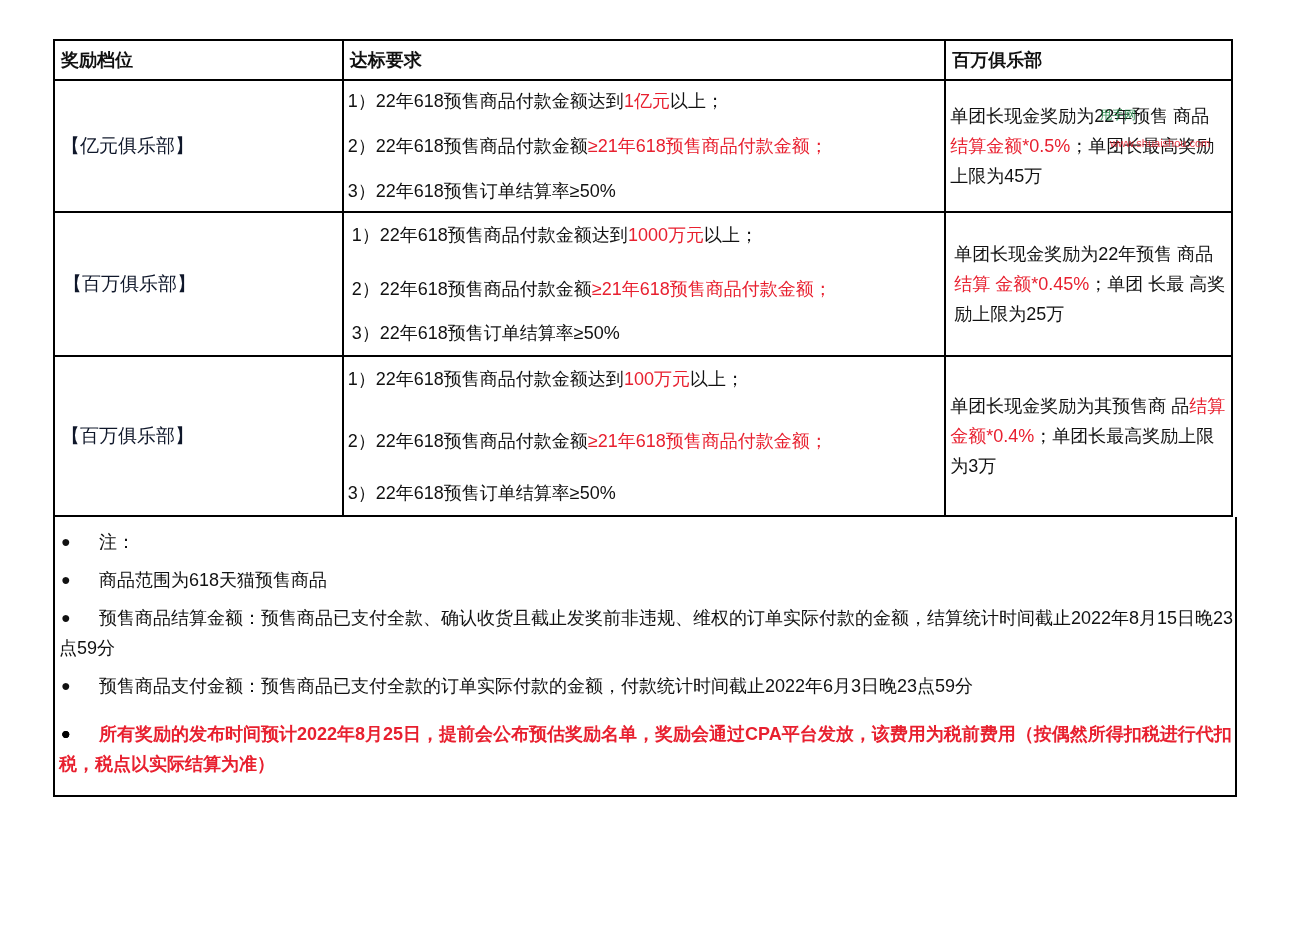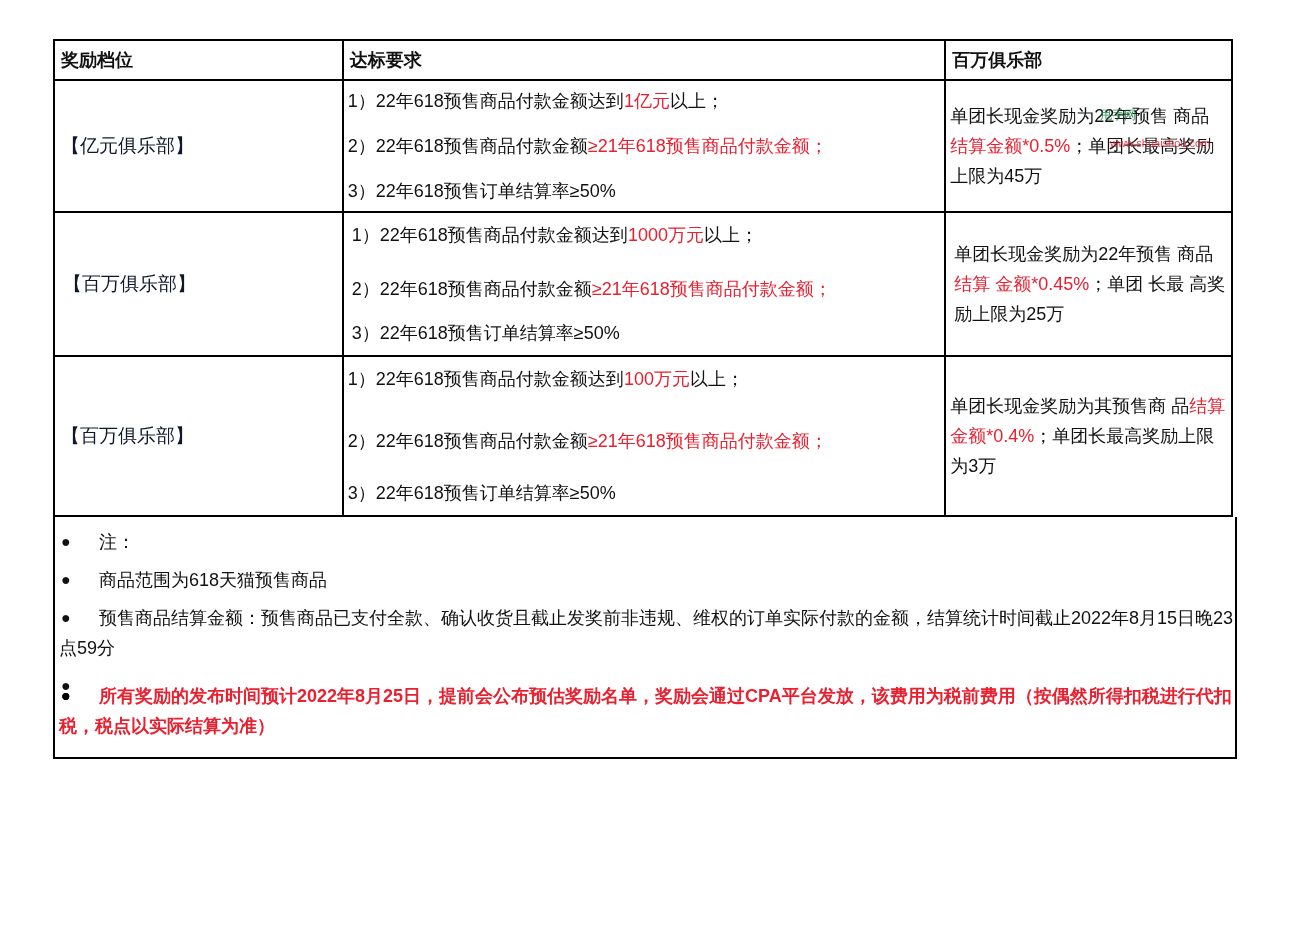--- a/index.html
+++ b/index.html
@@ -74,21 +74,21 @@
       </td>
       <td class="reward"><span>单团长现金奖励为其预售商 品</span><span class="red">结算金额*0.4%</span><span>；单团长最高奖励上限为3万</span></td>
     </tr>
   </tbody>
     </table>
 
   <div class="notes">
     <div class="note"><span class="bullet">●</span><span>注：</span></div>
     <div class="note"><span class="bullet">●</span><span>商品范围为618天猫预售商品</span></div>
     <div class="note wrap"><span class="bullet">●</span><span>预售商品结算金额：预售商品已支付全款、确认收货且截止发奖前非违规、维权的订单实际付款的金额，结算统计时间截止2022年8月15日晚23点59分</span></div>
-    <div class="note" style="margin-bottom:18px"><span class="bullet">●</span></div>
+    <div class="note" style="margin-bottom:18px"><span class="bullet">●</span><span>预售商品支付金额：预售商品已支付全款的订单实际付款的金额，付款统计时间截止2022年6月3日晚23点59分</span></div>
     <div class="note" style="margin-bottom:10px"><span class="bullet">●</span></div>
     <div class="note wrap bold" style="margin-bottom:12px"><span class="bullet" style="color:#000">●</span></div>
     <div class="note wrap bold"><span class="bullet" style="color:#000">●</span><span>所有奖励的发布时间预计2022年8月25日，提前会公布预估奖励名单，奖励会通过CPA平台发放，该费用为税前费用（按偶然所得扣税进行代扣税，税点以实际结算为准）</span></div>
   </div>
 </div>
 
 <div class="wm1">甩手网</div>
 <div class="wm2">www.shuaishou.com</div>
 
 </body></html>

